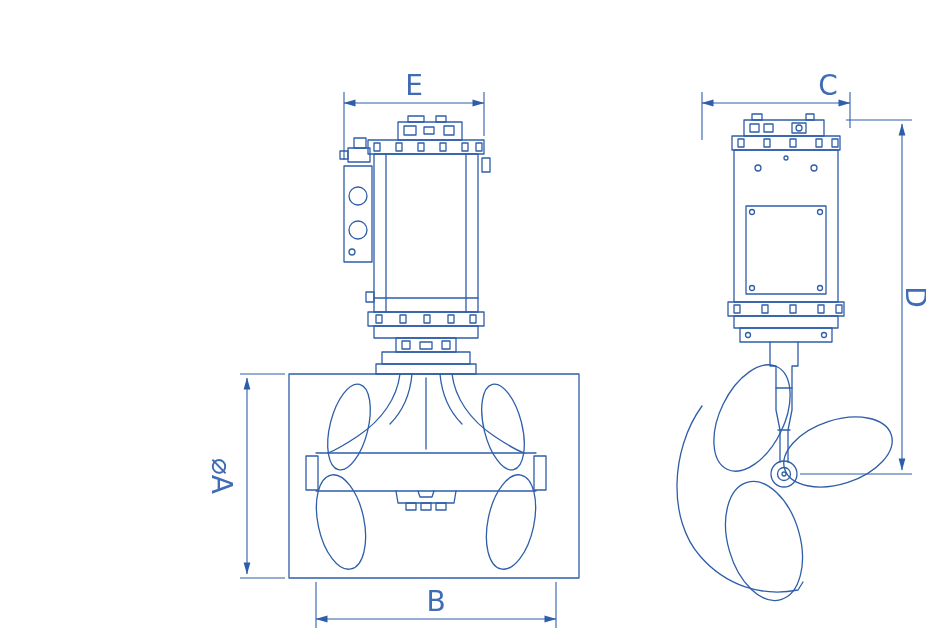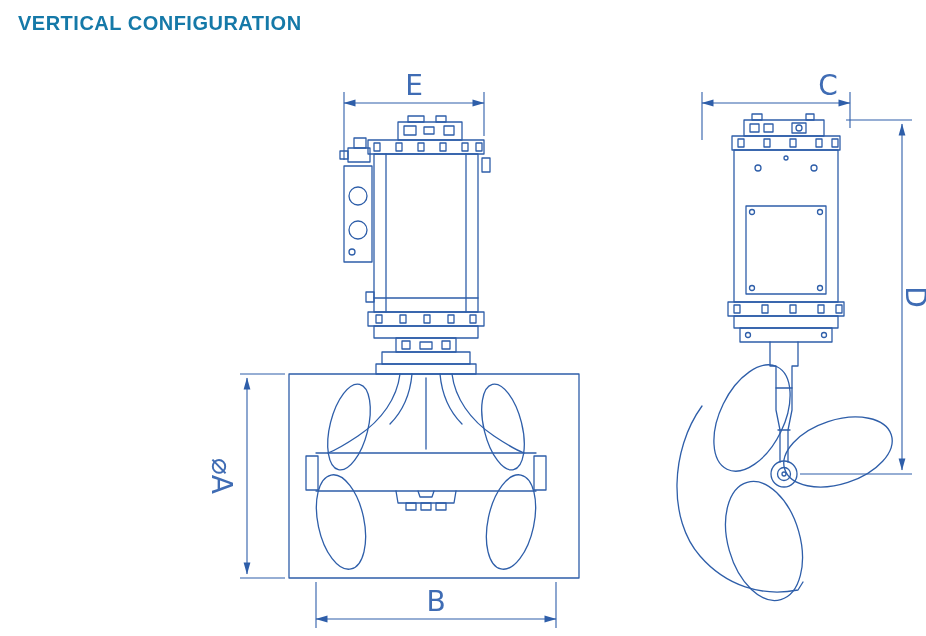--- a/index.html
+++ b/index.html
@@ -41,21 +41,20 @@
     font-size: 28px;
     font-weight: 400;
   }
   #arr path { fill: var(--line, #2e5ea9); stroke: none; }
 </style>
 </head>
 <body>
 
 <div class="page">
 
-  <h1 class="title">VERTICAL CONFIGURATION</h1>
 
   <svg class="drawing" width="926" height="636" viewBox="0 0 926 636" xmlns="http://www.w3.org/2000/svg">
 
     <defs>
       <marker id="arr" markerWidth="14" markerHeight="10" refX="12.5" refY="5" orient="auto-start-reverse" markerUnits="userSpaceOnUse">
         <path d="M13,5 L1,1.6 L1,8.4 Z"></path>
       </marker>
     </defs>
 
     <g class="draw">

